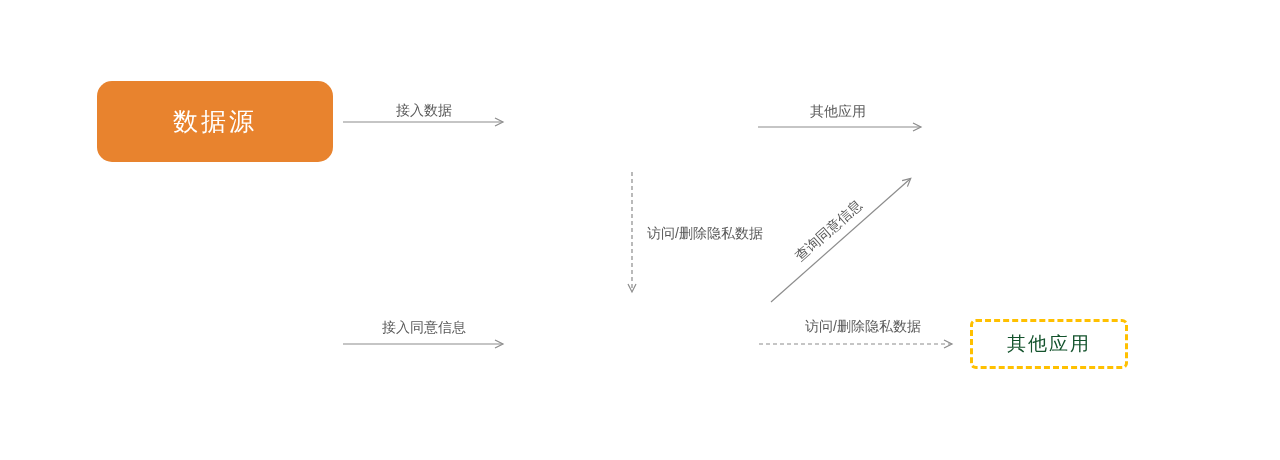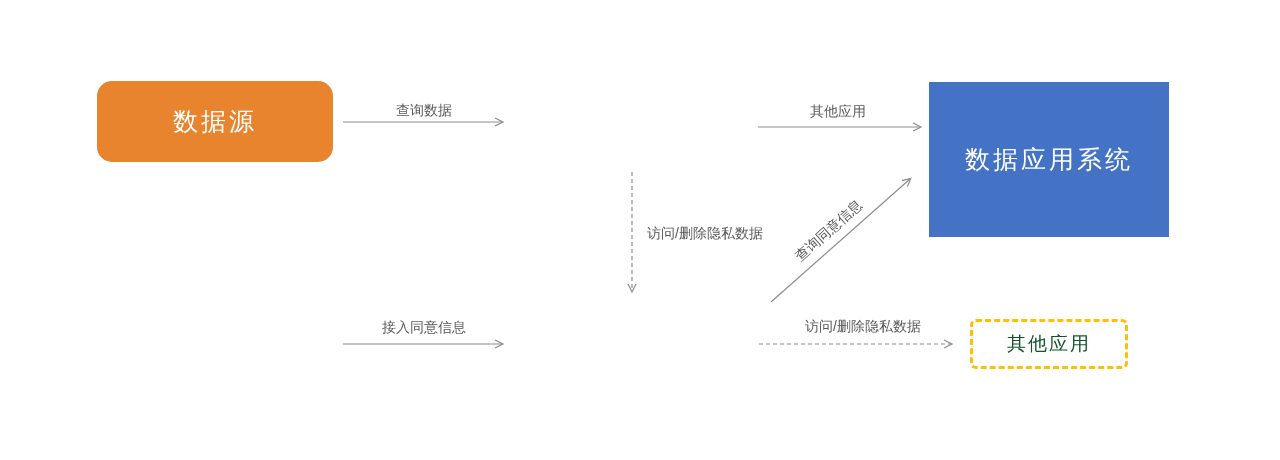--- a/index.html
+++ b/index.html
@@ -70,31 +70,28 @@
     <line x1="343" y1="344" x2="502" y2="344" stroke="#8C8C8C" stroke-width="1.2" marker-end="url(#openArrow)"></line>
     <line x1="771" y1="302" x2="910" y2="179" stroke="#8C8C8C" stroke-width="1.2" marker-end="url(#openArrow)"></line>
     <line x1="759" y1="344" x2="951" y2="344" stroke="#8C8C8C" stroke-width="1.2" stroke-dasharray="4 3" marker-end="url(#openArrow)"></line>
   </svg>
 
   <div class="node node-data-source">
     <span>数据源</span>
   </div>
 
 
-  <div class="node node-data-app-system">
-    <span>数据应用系统</span>
-  </div>
 
 
 
   <div class="node node-other-apps">
     <span>其他应用</span>
   </div>
 
-  <div class="edge-label lbl-access-data">查询数据</div>
+  <div class="edge-label lbl-access-data">接入数据</div>
 
   <div class="edge-label lbl-query-data">其他应用</div>
 
   <div class="edge-label lbl-access-del-1">访问/删除隐私数据</div>
 
   <div class="edge-label lbl-access-consent">接入同意信息</div>
 
   <div class="edge-label edge-label-rotated lbl-query-consent">查询同意信息</div>
 
   <div class="edge-label lbl-access-del-2">访问/删除隐私数据</div>

